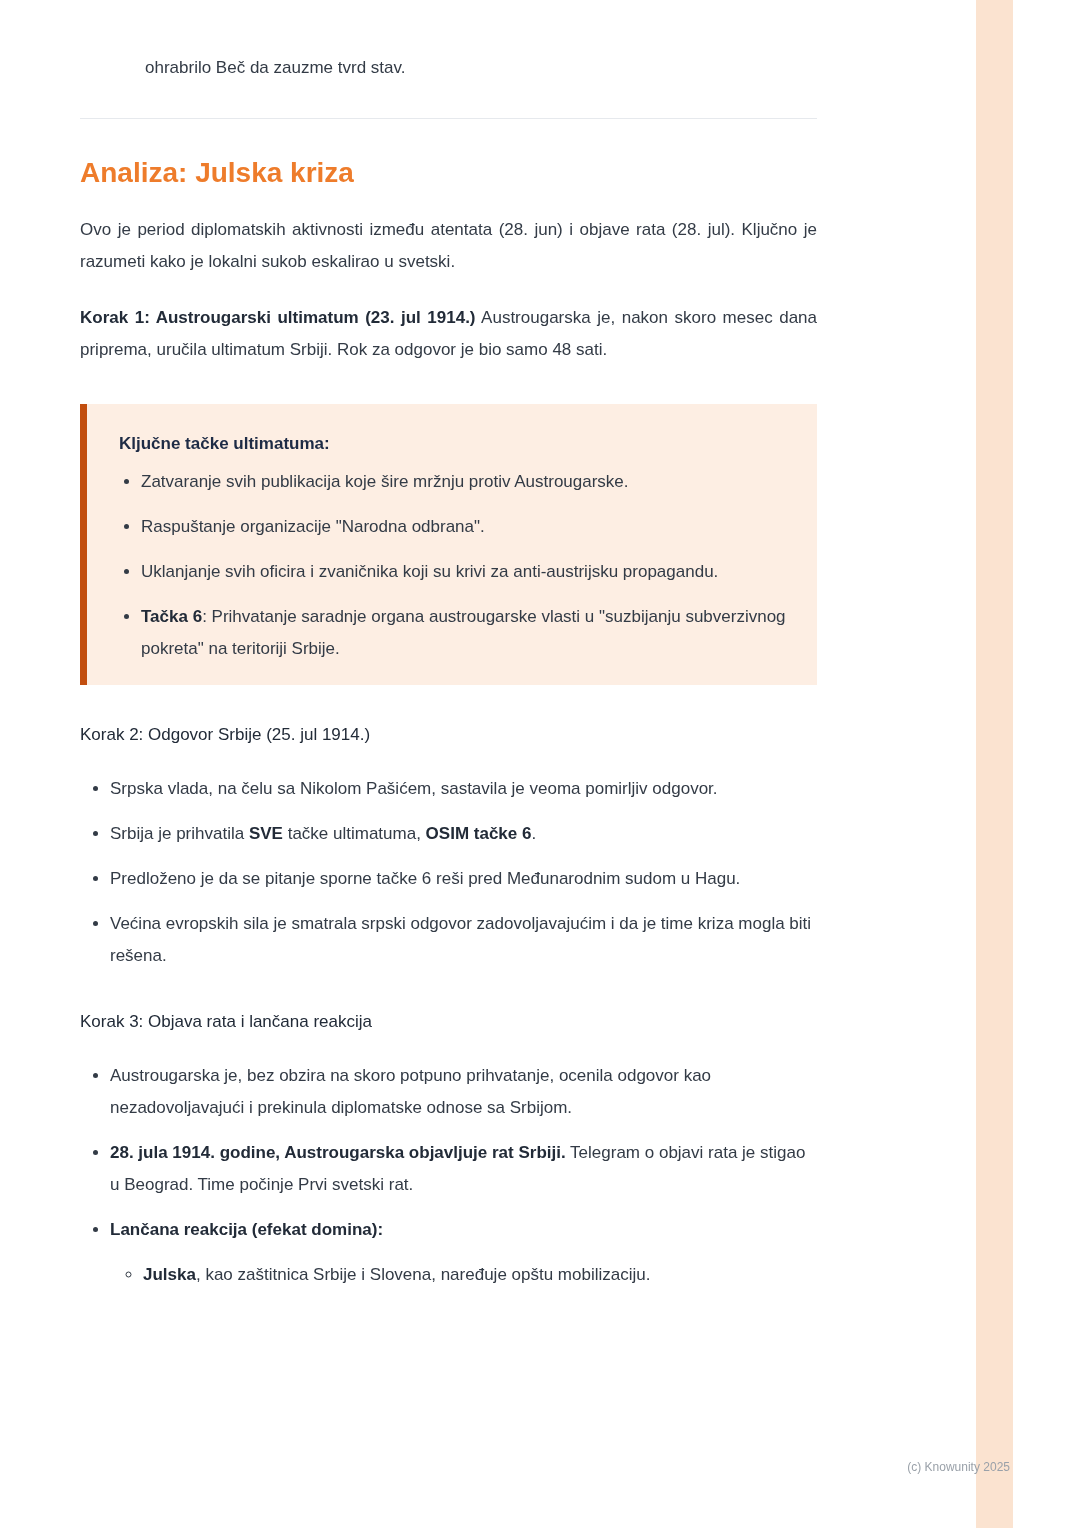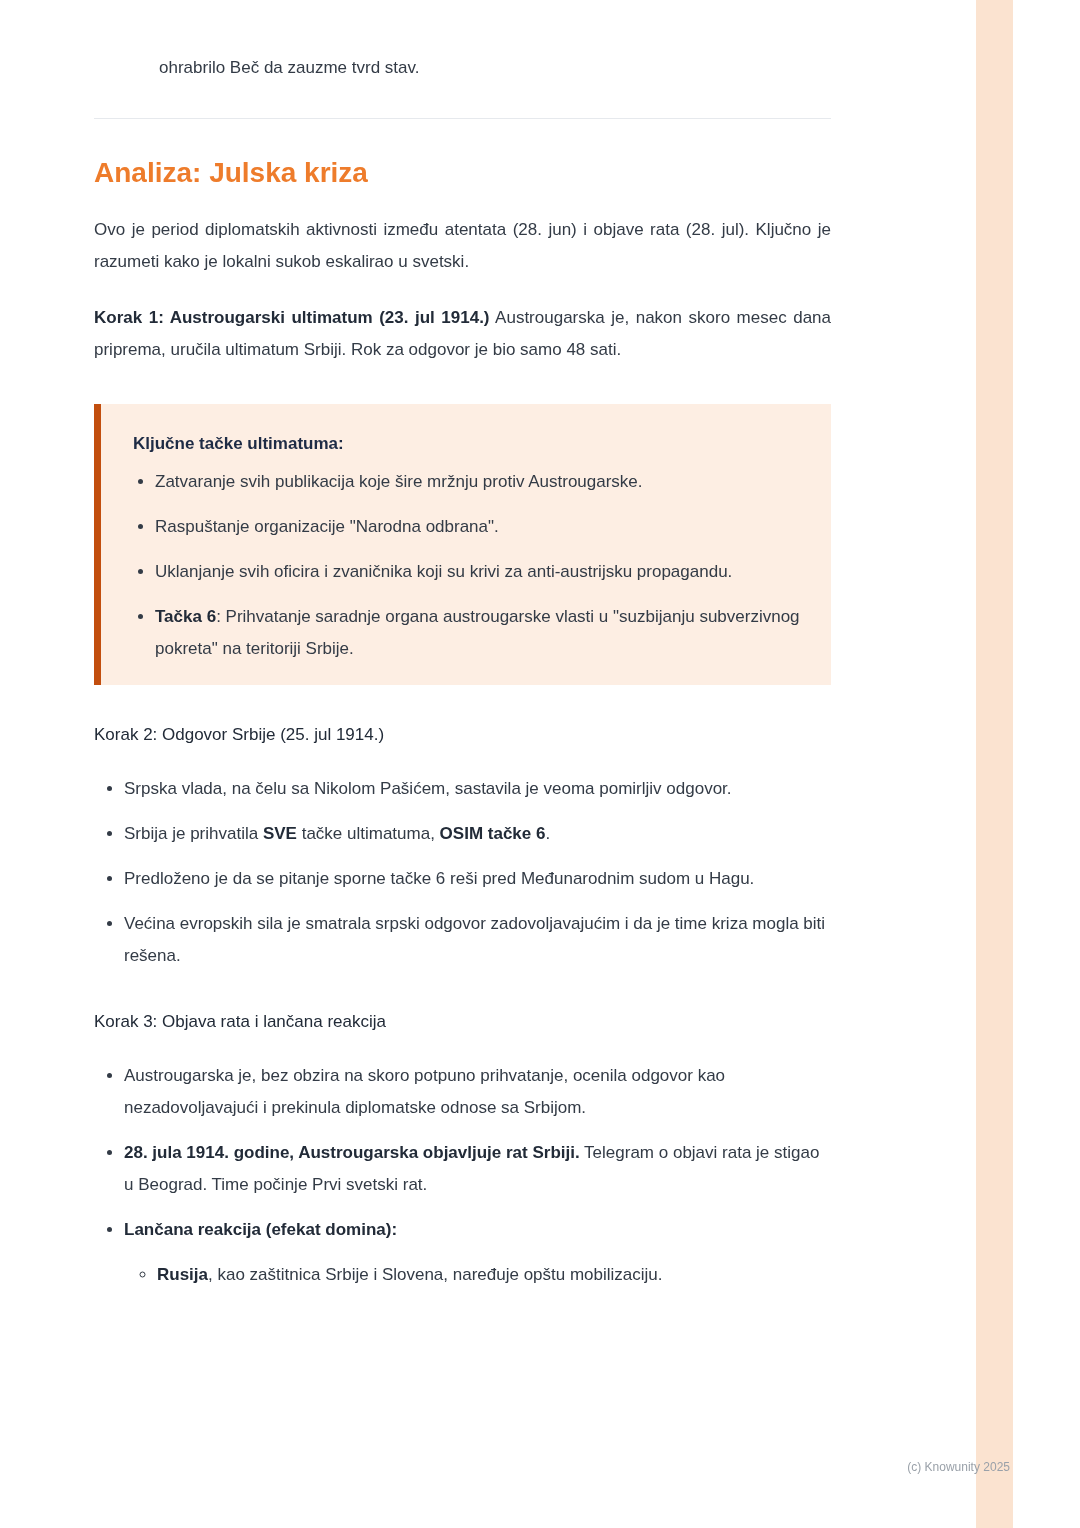--- a/index.html
+++ b/index.html
@@ -20,21 +20,21 @@
     top: 0;
     right: 67px;
     width: 37px;
     height: 100%;
     background: var(--page_edge_strip, #fbe3d0);
     z-index: 1;
   }
 
   .content {
     position: absolute;
-    left: 94px;
+    left: 80px;
     top: 0;
     width: 737px;
     z-index: 2;
     font-size: 17px;
     line-height: 32px;
   }
 
   .continuation {
     margin: 52px 0 0 65px;
   }
@@ -150,21 +150,21 @@
     </ul>
 
     <h2 class="step-heading">Korak 3: Objava rata i lančana reakcija</h2>
 
     <ul class="list main-list">
       <li><span>Austrougarska je, bez obzira na skoro potpuno prihvatanje, ocenila odgovor kao nezadovoljavajući i prekinula diplomatske odnose sa Srbijom.</span></li>
       <li><span class="b">28. jula 1914. godine, Austrougarska objavljuje rat Srbiji.</span><span> Telegram o objavi rata je stigao u Beograd. Time počinje Prvi svetski rat.</span></li>
       <li>
         <span><span class="b">Lančana reakcija (efekat domina):</span></span>
         <ul class="sub-list">
-          <li><span class="b">Rusija</span><span>, kao zaštitnica Srbije i Slovena, naređuje opštu mobilizaciju.</span></li>
+          <li><span class="b">Julska</span><span>, kao zaštitnica Srbije i Slovena, naređuje opštu mobilizaciju.</span></li>
         </ul>
       </li>
     </ul>
 
   </div>
 
   <div class="footer">(c) Knowunity 2025</div>
 
 </div>
 

